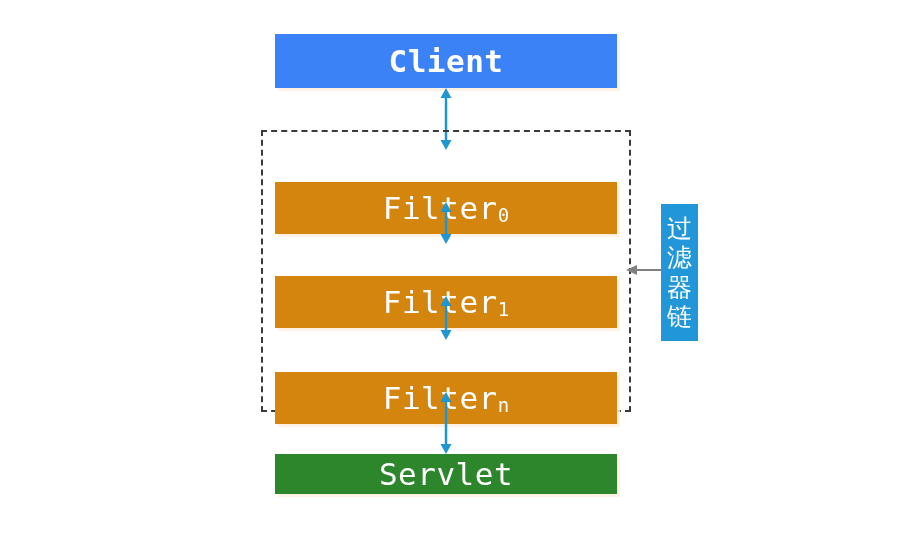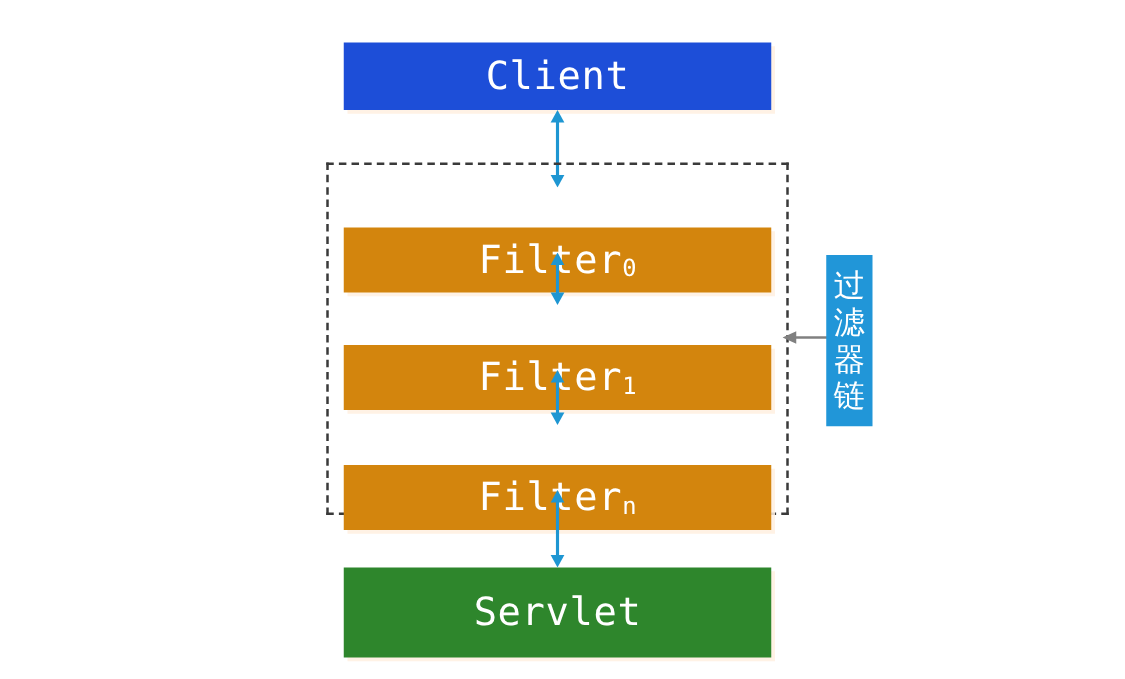--- a/index.html
+++ b/index.html
@@ -33,21 +33,21 @@
     box-shadow: 3px 3px 0 rgba(255, 240, 225, 0.85);
   }
   .node .sub {
     font-size: 19px;
     vertical-align: sub;
     position: relative;
     top: 7px;
     letter-spacing: 0;
   }
 
-  #client-node   { background: #1d4ed8; }
+  #client-node   { background: #3b82f6; font-weight: bold; }
   .filter-node   { background: #d3850d; margin-top: 32px; }
   #servlet-node  { background: #2e862c; }
 
   
   #chain-group {
     position: absolute;
     left: 261px;
     top: 130px;
     width: 370px;
     height: 282px;
@@ -144,21 +144,21 @@
   </div>
 
   <div class="varrow" style="left:437px; top:392px; height:62px;">
     <svg width="18" height="62" viewBox="0 0 18 62" aria-hidden="true">
       <line x1="9" y1="6" x2="9" y2="56" stroke="#1e96d2" stroke-width="2.5"></line>
       <polygon points="9,0 3.5,10 14.5,10" fill="#1e96d2"></polygon>
       <polygon points="9,62 3.5,52 14.5,52" fill="#1e96d2"></polygon>
     </svg>
   </div>
 
-  <div class="node" id="servlet-node" style="left:275px; top:454px; width:342px; height:72px;">
+  <div class="node" id="servlet-node" style="left:275px; top:454px; width:342px; height:40px;">
     <span>Servlet</span>
   </div>
 
   <div id="label-connector">
     <svg width="38" height="16" viewBox="0 0 38 16" aria-hidden="true">
       <line x1="10" y1="8" x2="38" y2="8" stroke="#808080" stroke-width="2"></line>
       <polygon points="0,8 11,3 11,13" fill="#808080"></polygon>
     </svg>
   </div>
 

